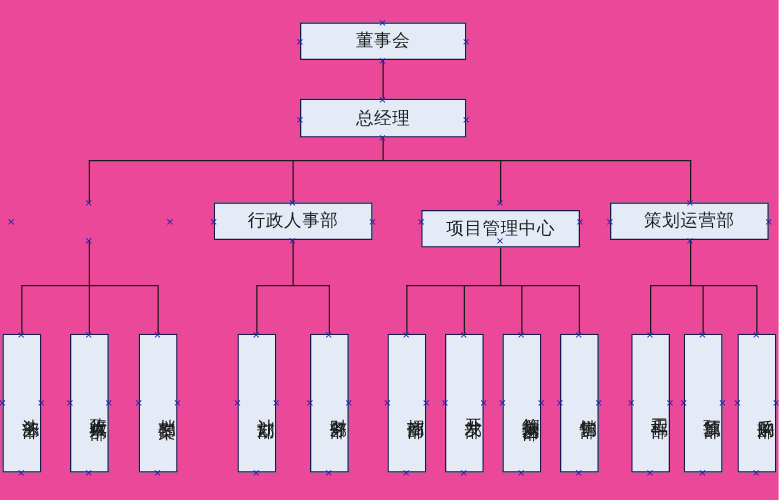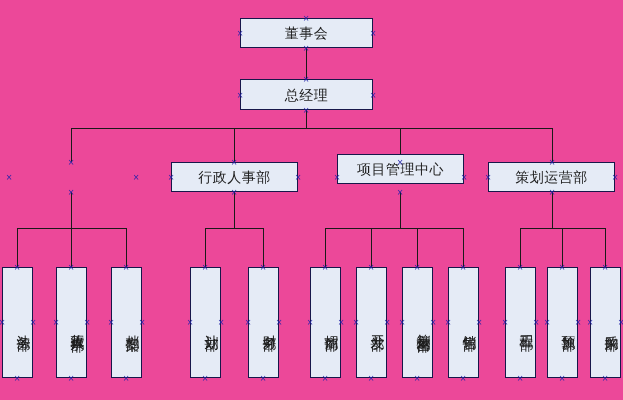--- a/index.html
+++ b/index.html
@@ -107,21 +107,21 @@
   <div class="conn h" style="left:520px; top:228px; width:85px;"></div>
   <div class="conn v" style="left:520px; top:228px; height:39px;"></div>
   <div class="conn v" style="left:562px; top:228px; height:39px;"></div>
   <div class="conn v" style="left:605px; top:228px; height:39px;"></div>
 
   <div class="node horiz" style="left:240px; top:18px; width:133px; height:30px;">董事会</div>
 
   <div class="node horiz" style="left:240px; top:79px; width:133px; height:31px;">总经理</div>
 
   <div class="node horiz" style="left:171px; top:162px; width:127px; height:30px;">行政人事部</div>
-  <div class="node horiz" style="left:337px; top:154px; width:127px; height:30px;">项目管理中心</div>
+  <div class="node horiz" style="left:337px; top:168px; width:127px; height:30px;">项目管理中心</div>
   <div class="node horiz" style="left:488px; top:162px; width:127px; height:30px;">策划运营部</div>
 
   <div class="node vert" style="left:2px; top:267px; width:31px; height:111px;">法务部</div>
   <div class="node vert" style="left:56px; top:267px; width:31px; height:111px;">行政人事部</div>
   <div class="node vert" style="left:111px; top:267px; width:31px; height:111px;">档案部</div>
 
   <div class="node vert" style="left:190px; top:267px; width:31px; height:111px;">计划部</div>
   <div class="node vert" style="left:248px; top:267px; width:31px; height:111px;">财务部</div>
 
   <div class="node vert" style="left:310px; top:267px; width:31px; height:111px;">招商部</div>

